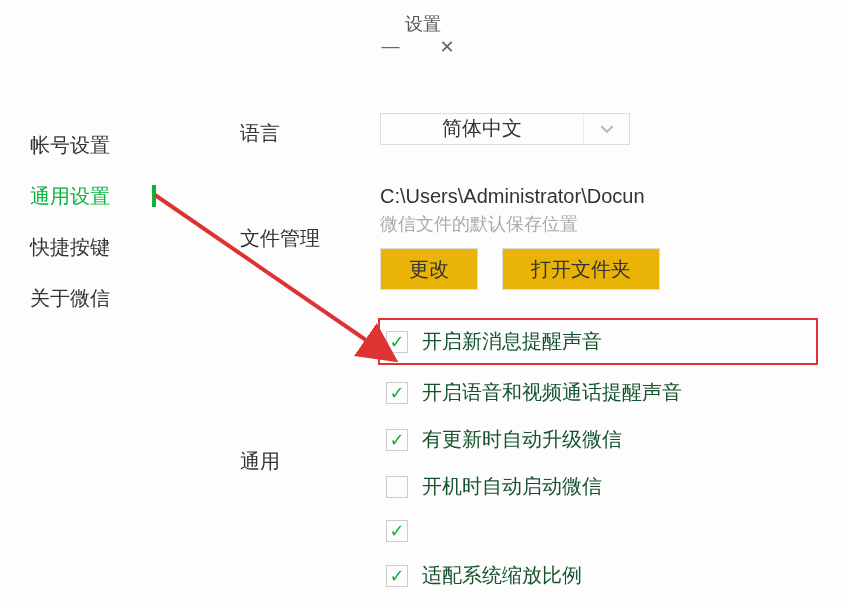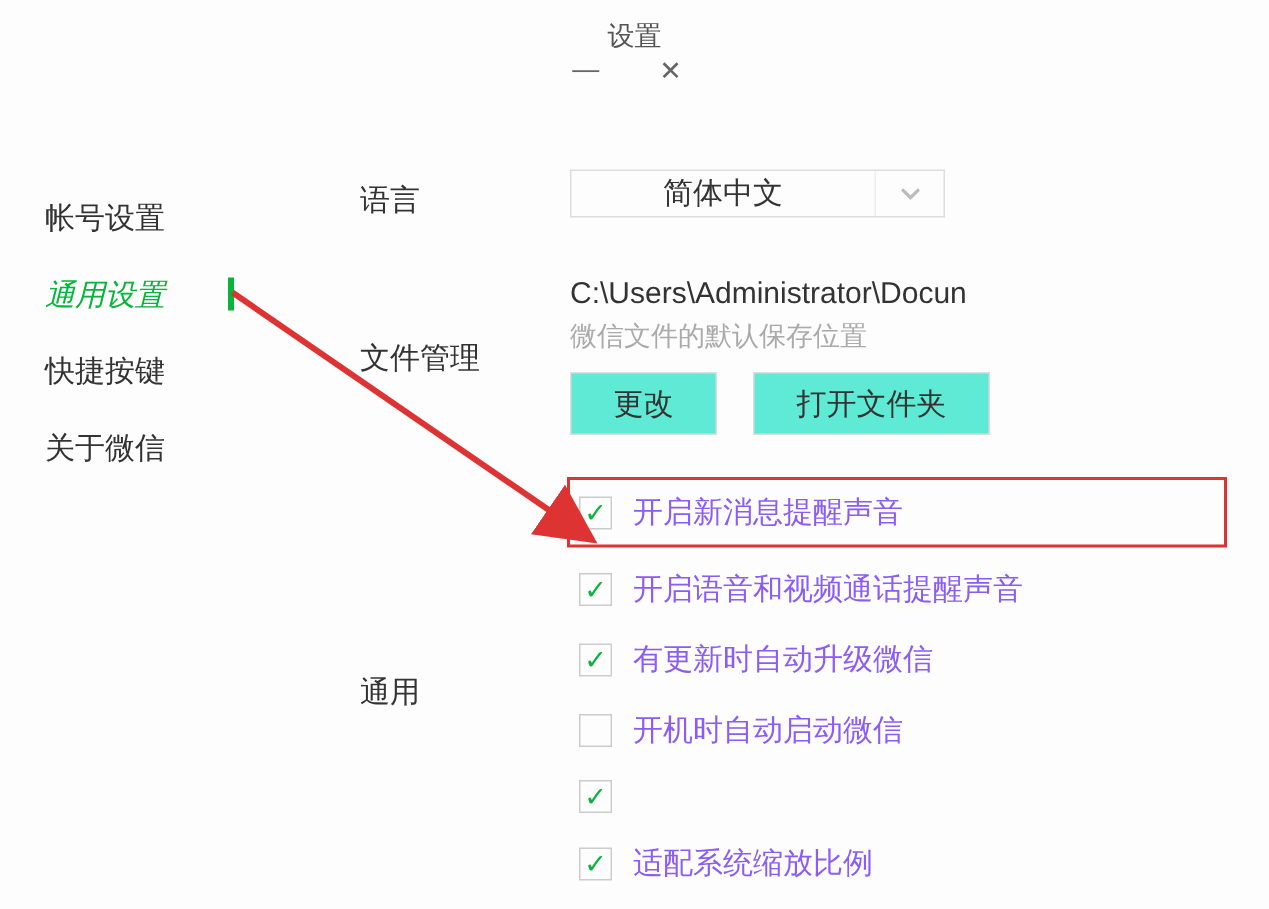--- a/index.html
+++ b/index.html
@@ -44,21 +44,20 @@
   }
   .sidebar .item {
     font-size: 20px;
     color: #333;
     padding: 12px 0;
     cursor: pointer;
     position: relative;
   }
   .sidebar .item.active {
     color: #07b53b;
-    font-style: italic;
   }
   .sidebar .item.active::after {
     content: "";
     position: absolute;
     right: 14px;
     top: 14px;
     width: 4px;
     height: 22px;
     background: #07b53b;
   }
@@ -113,41 +112,41 @@
     font-size: 18px;
     color: #aaa;
     padding-bottom: 12px;
   }
   .btns {
     display: flex;
     gap: 24px;
   }
   .btn {
     border: 1px solid #ddd;
-    background: #5eead4;
+    background: #eab308;
     height: 42px;
     padding: 0 28px;
     font-size: 20px;
     color: #333;
     display: inline-flex;
     align-items: center;
     justify-content: center;
     cursor: pointer;
   }
   .checklist {
     display: flex;
     flex-direction: column;
     gap: 12px;
   }
   .check-row {
     display: flex;
     align-items: center;
     gap: 14px;
     font-size: 20px;
-    color: #8b5cf6;
+    color: #14532d;
     cursor: pointer;
     padding: 4px 6px;
   }
   .check-row.highlight {
     outline: 2px solid #d33;
     padding: 8px 6px;
   }
   .box {
     width: 22px;
     height: 22px;

